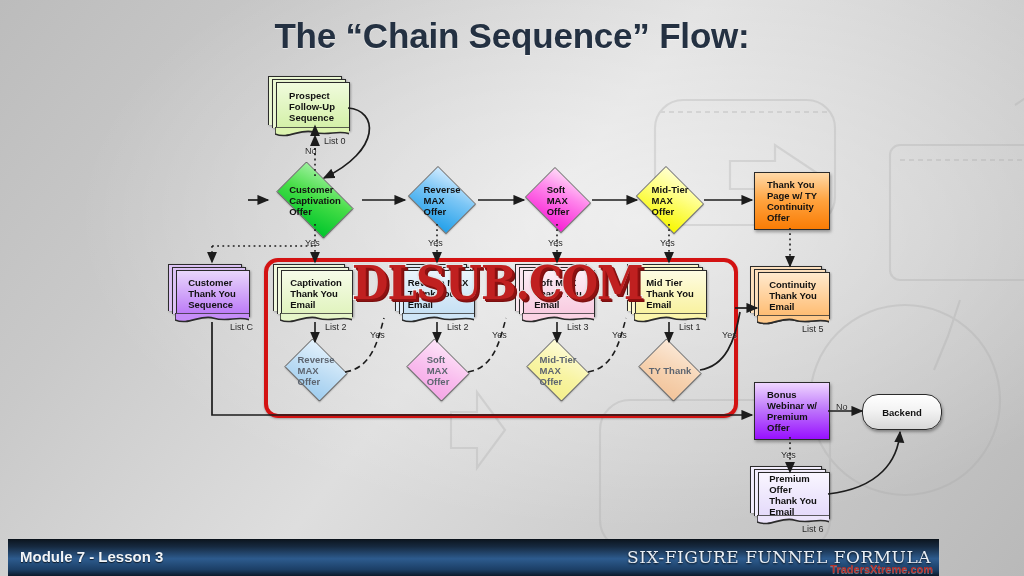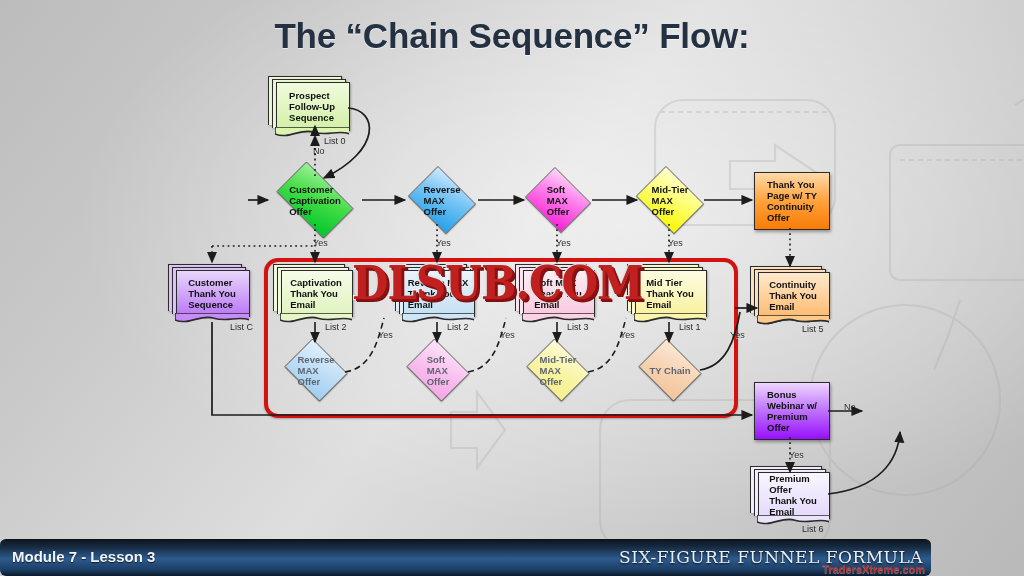--- a/index.html
+++ b/index.html
@@ -30,24 +30,23 @@
     position:absolute;top:2px;right:14px;
     font-family:"DejaVu Sans", sans-serif;
     font-size:37px;font-weight:bold;font-style:italic;letter-spacing:-1px;
     background:linear-gradient(180deg,#231414 0%,#3a1d1d 38%,#8d3a36 72%,#c56a60 100%);
     -webkit-background-clip:text;background-clip:text;color:transparent;
     text-shadow:0 1px 0 rgba(255,255,255,.25);
   }
 
   
   .footer{
-    position:absolute;left:0;bottom:0;width:931px;height:36px;
+    position:absolute;left:8px;bottom:0;width:931px;height:36px;
     background:linear-gradient(180deg,#0d1722 0%,#16293f 18%,#2d5b8e 52%,#1c3f66 82%,#0c1a2b 100%);
     border-top:1px solid #0a121b;
-    border-radius:6px;
   }
   .footer-left{
     position:absolute;left:12px;top:8px;color:#f2f5f8;font-size:15px;font-weight:bold;
     text-shadow:0 1px 1px rgba(0,0,0,.7);
   }
   .footer-right{
     position:absolute;right:8px;top:7px;
     font-family:"DejaVu Serif", serif;
     font-size:17px;font-weight:normal;color:#e8eef5;letter-spacing:.5px;
     text-shadow:0 1px 2px rgba(0,0,0,.85);
@@ -116,21 +115,20 @@
   .redbox{
     position:absolute;border:4.5px solid #d31212;border-radius:14px;
     background:transparent;
     box-shadow:0 1px 2px rgba(0,0,0,.25);
   }
 
   
   .edgelbl{
     position:absolute;font-size:9px;color:#2b2b2b;white-space:nowrap;
     text-shadow:0 1px 0 rgba(255,255,255,.5);
-    margin-left:8px;
   }
 
   
   .dlsub{
     position:absolute;left:352px;top:258px;
     font-family:"DejaVu Serif", serif;
     font-size:42px;font-weight:bold;letter-spacing:-1px;
     color:#c02020;
     -webkit-text-stroke:2px #ffffff;
     paint-order:stroke fill;
@@ -417,31 +415,34 @@
     <div class="lbl">
         <div class="ntext dim">Mid-Tier
 MAX
 Offer</div>
       </div>
   </div>
 
   <div class="dia" style="left:635px;top:342px;width:70px;height:56px;">
     <div class="shape" style="background:linear-gradient(160deg,#fbe8d6 0%,#f6d2b0 55%,#f2c49b 100%);"></div>
     <div class="lbl">
-        <div class="ntext dim">TY Chain</div>
+        <div class="ntext dim">TY Thank</div>
       </div>
   </div>
 
   <div class="rect" style="left:754px;top:382px;width:74px;height:56px;background:linear-gradient(180deg,#efd6ff 0%,#c07bfb 45%,#9810ff 100%);">
     <div class="ntext">Bonus
 Webinar w/
 Premium
 Offer</div>
   </div>
 
+  <div class="term" style="left:862px;top:394px;width:78px;height:34px;">
+    <div class="ntext">Backend</div>
+  </div>
 
   <div class="docstack" style="left:758px;top:472px;width:70px;height:46px;">
     <div class="sheet" style="left:-8px;top:-6px;background:#f3eefd;"></div>
     <div class="sheet" style="left:-4px;top:-3px;background:#f3eefd;"></div>
     <div class="body">
       <div class="sheet" style="background:linear-gradient(180deg,#f9f6ff 0%,#e3d8fa 100%);"></div>
       <svg class="wave" viewBox="0 0 100 14" preserveAspectRatio="none">
           <path d="M0,0 L0,8 C18,15 34,1 52,6 C70,11 84,3 100,8 L100,0 Z" fill="#ece4fb" stroke="#2b2b2b" stroke-width="1.6" vector-effect="non-scaling-stroke"></path>
         </svg>
       <div class="inner">

